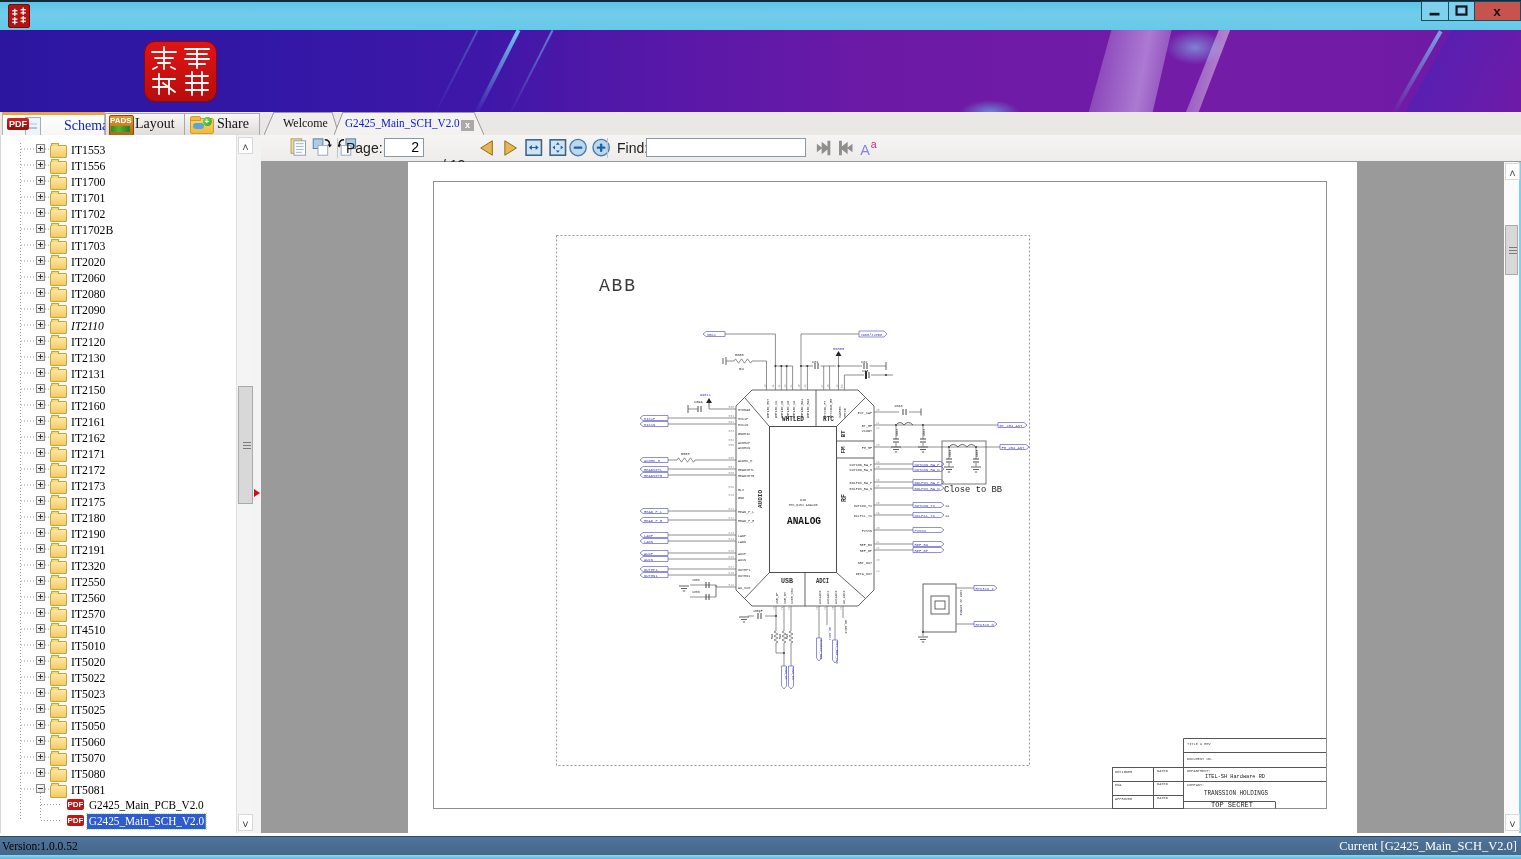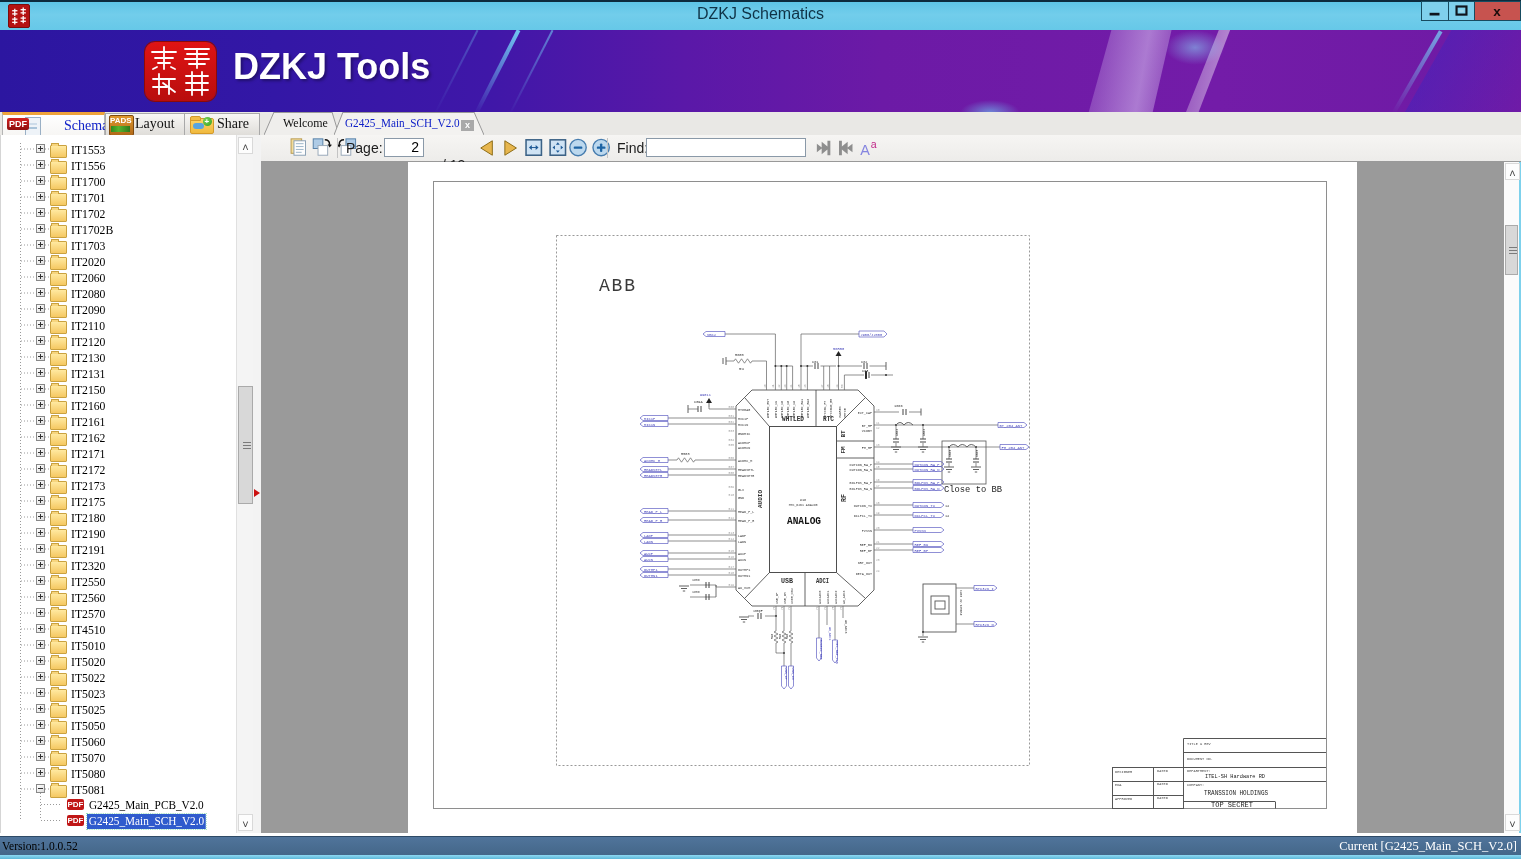--- a/index.html
+++ b/index.html
@@ -79,21 +79,20 @@
           <line x1="13.5" y1="2" x2="13.5" y2="9"></line>
   <line x1="3" y1="13" x2="8" y2="13"></line>
           <line x1="3" y1="16" x2="8" y2="16"></line>
           <line x1="5.5" y1="11" x2="5.5" y2="18"></line>
   <line x1="11" y1="12" x2="16" y2="12"></line>
           <line x1="11" y1="15" x2="16" y2="15"></line>
           <line x1="13.5" y1="10" x2="13.5" y2="17"></line>
  </g>
       </svg>
     </div>
-<div class="abs" id="titletext">DZKJ Schematics</div>
 <div class="abs winbtn" id="btnmin">
       <svg class="glyph" viewBox="0 0 28 20">
         <rect x="8" y="12" width="11" height="3" fill="#10141c"></rect>
       </svg>
     </div>
 <div class="abs winbtn" id="btnmax">
       <svg class="glyph" viewBox="0 0 27 20">
         <rect x="8" y="5" width="11" height="9" fill="none" stroke="#10141c" stroke-width="2.4"></rect>
         <rect x="11" y="8.5" width="5" height="3" fill="#9fd8ea"></rect>
       </svg>
@@ -136,21 +135,20 @@
           <line x1="24" y1="37" x2="24" y2="52"></line>
           <line x1="18" y1="41" x2="30" y2="50"></line>
   <line x1="41" y1="34" x2="63" y2="34"></line>
           <line x1="47" y1="30" x2="47" y2="53"></line>
           <line x1="57" y1="30" x2="57" y2="53"></line>
           <line x1="41" y1="41" x2="63" y2="41"></line>
           <line x1="41" y1="48" x2="63" y2="48"></line>
  </g>
       </svg>
     </div>
-<div class="abs" id="dzkj">DZKJ Tools</div>
 
 <div class="abs" id="tabrow"></div>
 <div class="modetab" id="tabSchematic" style="top:112px;">
   <div style="position:absolute;left:22px;top:2px;width:14px;height:17px;background:#eef3f8;border:1px solid #9ab0c5;"></div>
   <div style="position:absolute;left:24px;top:12px;width:10px;height:2px;background:#aac4da;"></div>
   <div style="position:absolute;left:24px;top:8px;width:10px;height:2px;background:#cddcea;"></div>
   <div style="position:absolute;left:4px;top:3px;width:22px;height:12px;background:linear-gradient(#d32222,#8e0f0f);border-radius:2px;color:#fff;
        font-size:9px;font-weight:bold;text-align:center;line-height:12px;font-family:'Liberation Sans';">PDF</div>
   <div style="position:absolute;left:39px;top:3px;padding-left:22px;">Schematic</div>
 </div>
@@ -375,21 +373,21 @@
       <div class="trow" style="top:150px;">
         <div class="expander plus" style="left:35px;top:3px;"></div>
         <div class="folder" style="left:49px;top:4px;"></div>
         <div class="tlab" style="left:70px;">IT2080</div>
       </div>
       <div class="trow" style="top:166px;">
         <div class="expander plus" style="left:35px;top:3px;"></div>
         <div class="folder" style="left:49px;top:4px;"></div>
         <div class="tlab" style="left:70px;">IT2090</div>
       </div>
-      <div class="trow" style="top:182px;">
+      <div class="trow" style="top:182px;font-style:italic;">
         <div class="expander plus" style="left:35px;top:3px;"></div>
         <div class="folder" style="left:49px;top:4px;"></div>
         <div class="tlab" style="left:70px;">IT2110</div>
       </div>
       <div class="trow" style="top:198px;">
         <div class="expander plus" style="left:35px;top:3px;"></div>
         <div class="folder" style="left:49px;top:4px;"></div>
         <div class="tlab" style="left:70px;">IT2120</div>
       </div>
       <div class="trow" style="top:214px;">

